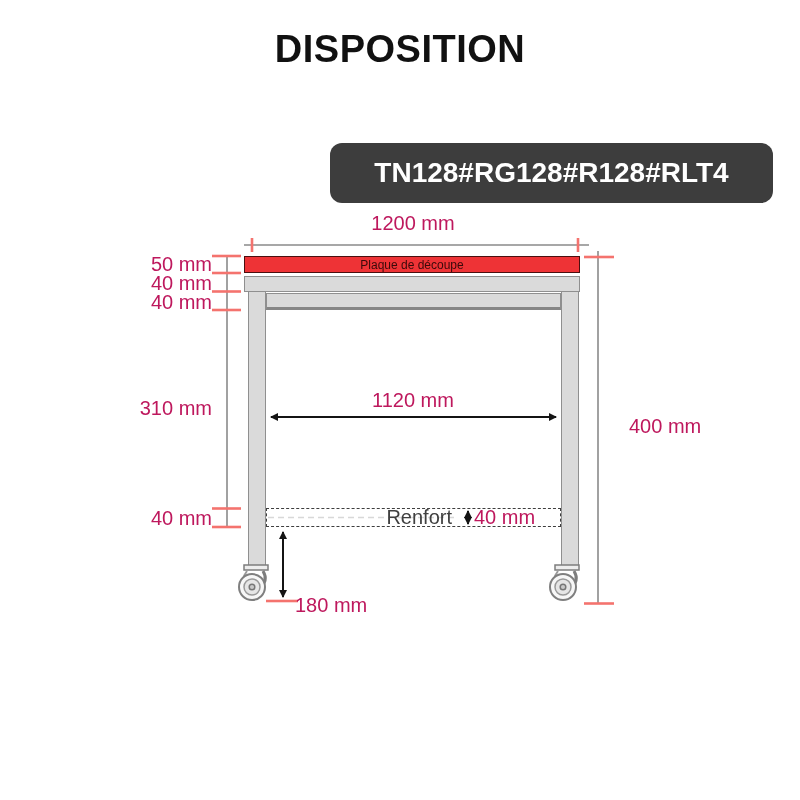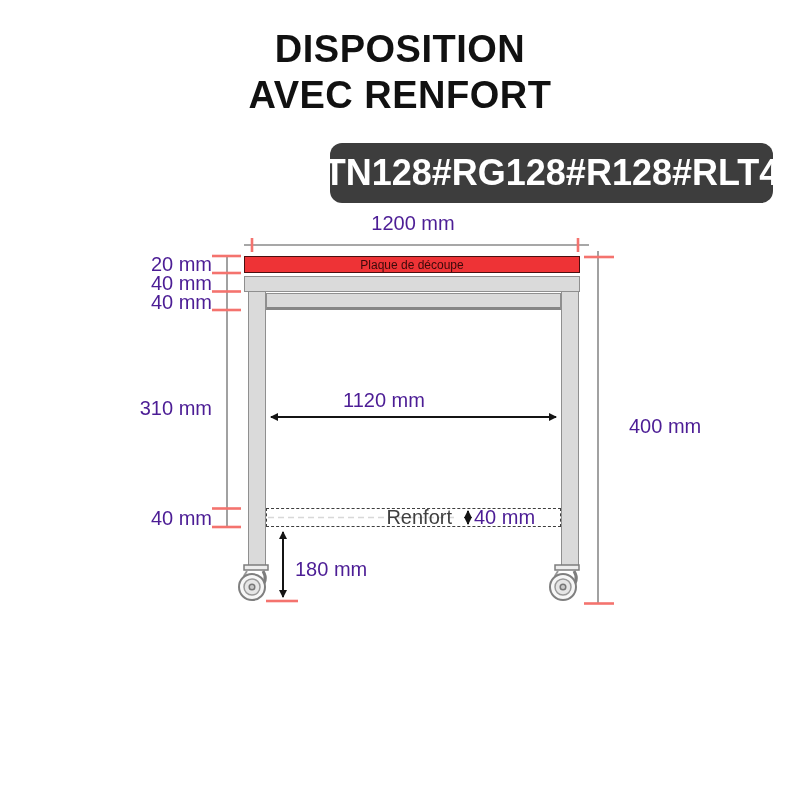--- a/index.html
+++ b/index.html
@@ -10,21 +10,21 @@
   
   .title{
     position:absolute;left:0;top:26px;width:800px;text-align:center;
     font-weight:800;font-size:38px;line-height:46px;color:#111;letter-spacing:0.5px;
   }
   
   .badge{
     position:absolute;left:330px;top:143px;width:443px;height:60px;
     background:#3d3d3d;border-radius:12px;
     display:flex;align-items:center;justify-content:center;
-    color:#ffffff;font-weight:800;font-size:36px;letter-spacing:0px;white-space:nowrap;
+    color:#ffffff;font-weight:800;font-size:28px;letter-spacing:0px;white-space:nowrap;
   }
   
   .rect{position:absolute;box-sizing:border-box;}
   .plate{
     left:244px;top:256px;width:336px;height:17px;
     background:#ee3336;border:1.5px solid #4a0f0f;
   }
   .plate-label{
     position:absolute;left:244px;top:258px;width:336px;text-align:center;
     font-size:12px;line-height:15px;color:#3a0a0a;
@@ -44,43 +44,42 @@
     background:#dadada;border:1.5px solid #8f8f8f;border-bottom:3px solid #868686;
   }
   .renfort-band{
     left:266px;top:508px;width:295px;height:19px;
     border:1.3px dashed #3e3e3e;background:transparent;
   }
   
   .overlay{position:absolute;left:0;top:0;width:800px;height:800px;pointer-events:none;}
   
   .dim{
-    position:absolute;font-size:20px;line-height:22px;color:#4c1d95;white-space:nowrap;
+    position:absolute;font-size:20px;line-height:22px;color:#be185d;white-space:nowrap;
   }
   .dim.right-align{width:120px;left:92px;text-align:right;}
   .lbl-1200{left:343px;top:212px;width:140px;text-align:center;}
   .lbl-30{top:253px;}
   .lbl-40a{top:272px;}
   .lbl-40b{top:291px;}
   .lbl-610{top:397px;}
   .lbl-40c{top:507px;}
-  .lbl-1120{left:343px;top:389px;width:140px;text-align:left;}
+  .lbl-1120{left:343px;top:389px;width:140px;text-align:center;}
   .lbl-940{left:629px;top:415px;}
   .lbl-renfort{left:352px;top:506px;width:100px;text-align:right;color:#404040;}
   .lbl-40d{left:474px;top:506px;}
-  .lbl-180{left:295px;top:558px;}
+  .lbl-180{left:295px;top:594px;}
 </style>
 </head>
 <body>
 
 <div class="stage">
 
   <div class="title">
     <div>DISPOSITION</div>
-    <div>AVEC RENFORT</div>
   </div>
 
   <div class="badge">
     <span>TN128#RG128#R128#RLT4</span>
   </div>
 
   <div class="rect plate"></div>
   <div class="rect slab"></div>
   <div class="rect leg leg-left"></div>
   <div class="rect leg leg-right"></div>
@@ -128,21 +127,21 @@
 
     <path d="M271,417 H556" stroke="#141414" stroke-width="2" marker-start="url(#ah-l)" marker-end="url(#ah-r)"></path>
     <path d="M468,511 V524" stroke="#141414" stroke-width="2" marker-start="url(#ah-l)" marker-end="url(#ah-r)"></path>
     <path d="M283,532 V597" stroke="#141414" stroke-width="2" marker-start="url(#ah-l)" marker-end="url(#ah-r)"></path>
 
     <use href="#caster" transform="translate(252,587)"></use>
     <use href="#caster" transform="translate(563,587)"></use>
   </svg>
 
   <div class="dim lbl-1200">1200 mm</div>
-  <div class="dim right-align lbl-30">20 mm</div>
+  <div class="dim right-align lbl-30">50 mm</div>
   <div class="dim right-align lbl-40a">40 mm</div>
   <div class="dim right-align lbl-40b">40 mm</div>
   <div class="dim right-align lbl-610">310 mm</div>
   <div class="dim right-align lbl-40c">40 mm</div>
   <div class="dim lbl-1120">1120 mm</div>
   <div class="dim lbl-940">400 mm</div>
   <div class="dim lbl-renfort">Renfort</div>
   <div class="dim lbl-40d">40 mm</div>
   <div class="dim lbl-180">180 mm</div>
 

